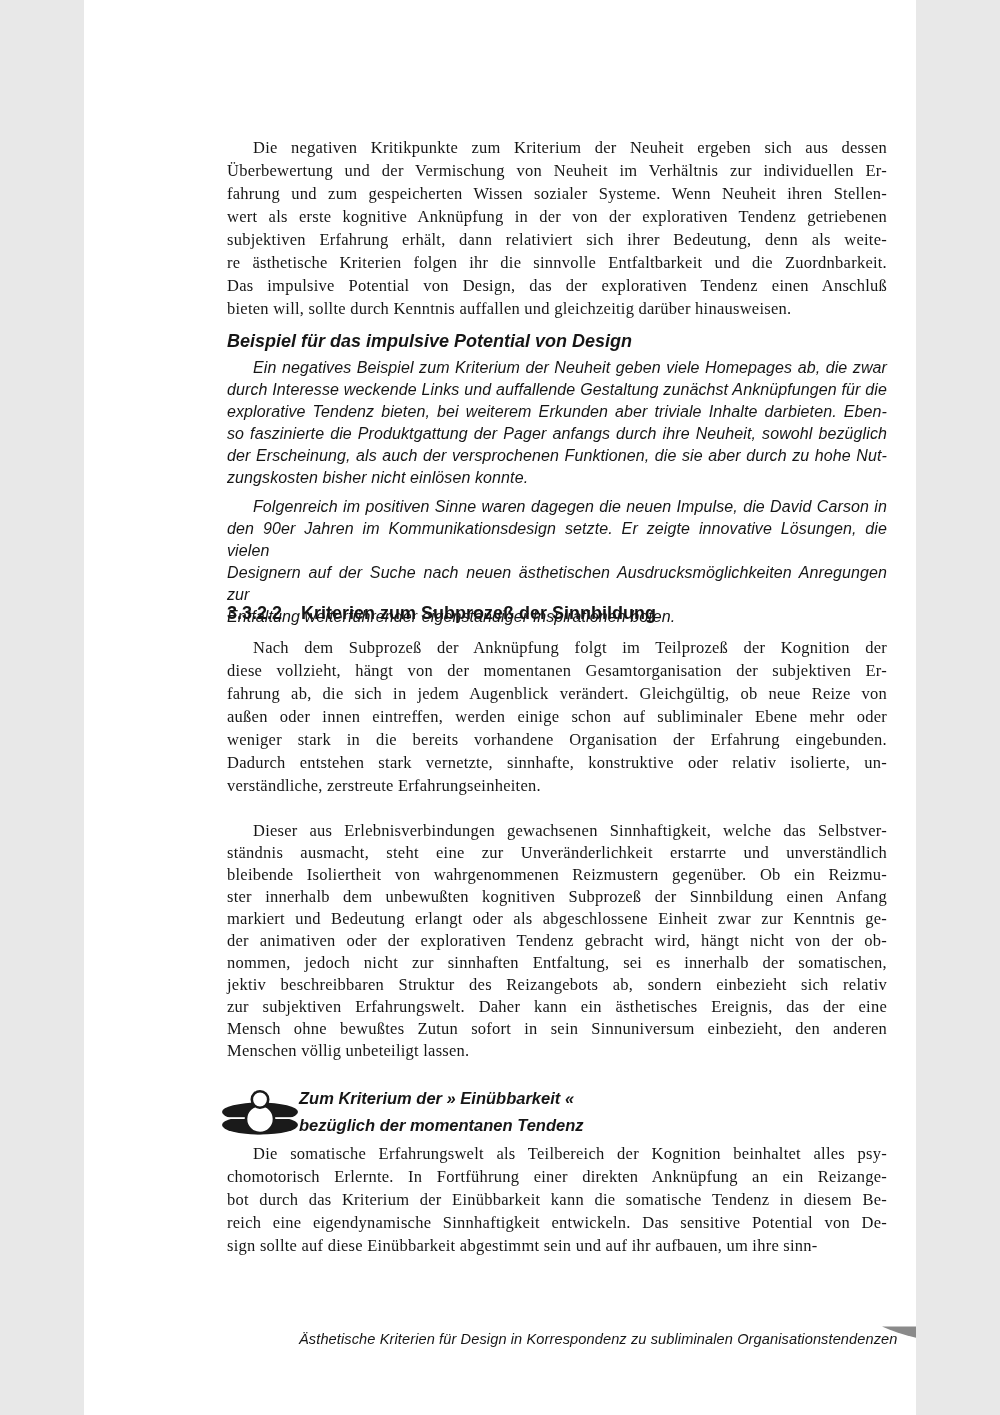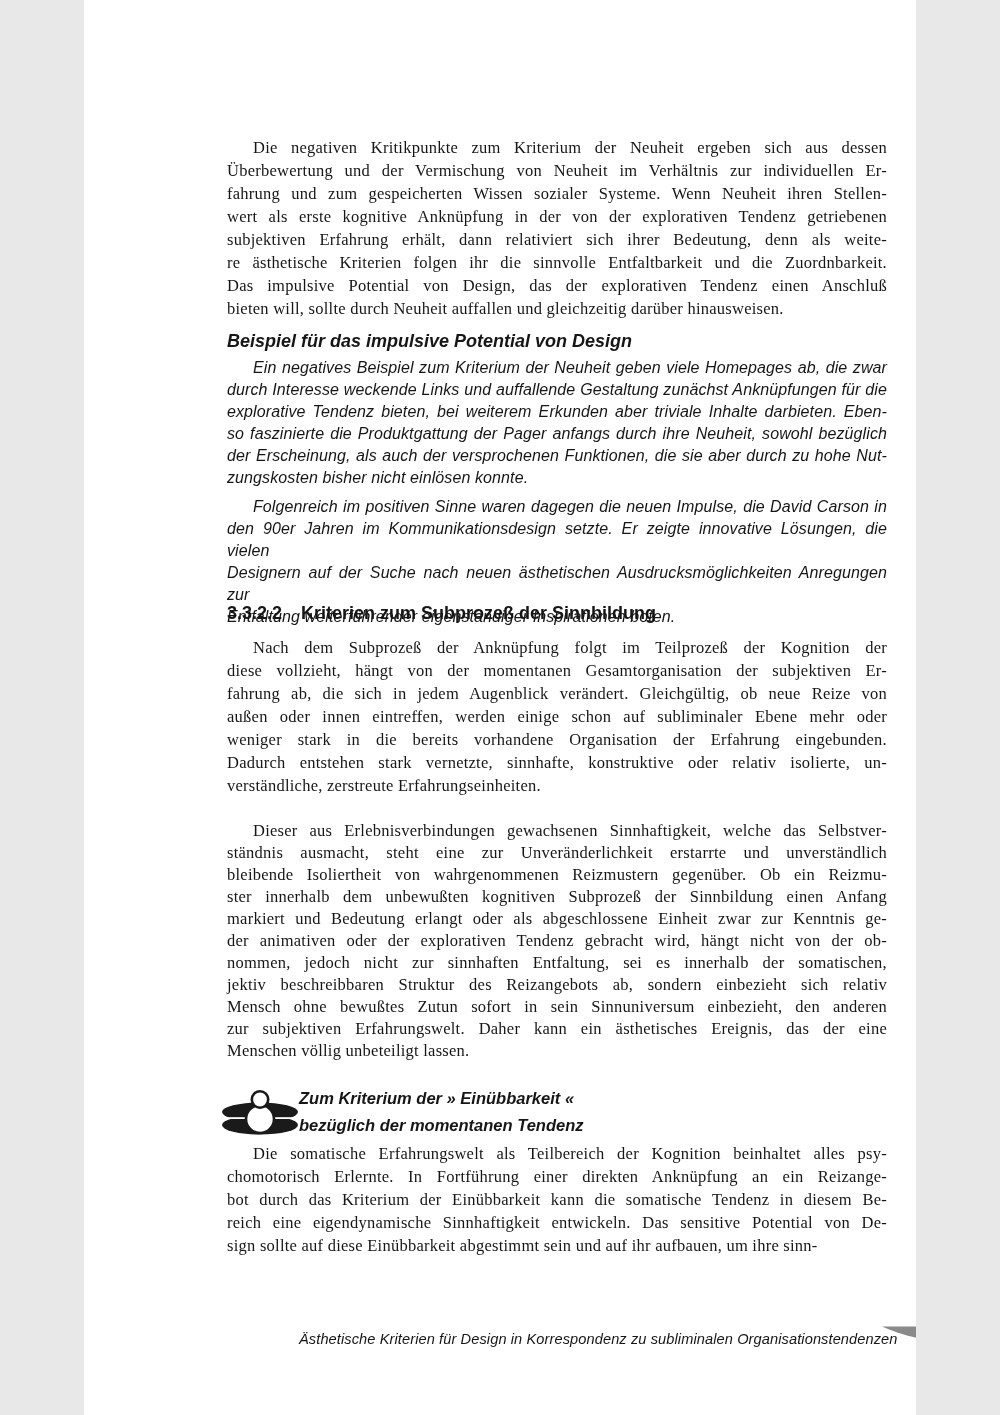--- a/index.html
+++ b/index.html
@@ -96,21 +96,21 @@
 <div class="page">
 
   <div class="block para serifpara" style="top:136px;">
       <div class="line">Die negativen Kritikpunkte zum Kriterium der Neuheit ergeben sich aus dessen</div>
       <div class="line">Überbewertung und der Vermischung von Neuheit im Verhältnis zur individuellen Er-</div>
       <div class="line">fahrung und zum gespeicherten Wissen sozialer Systeme. Wenn Neuheit ihren Stellen-</div>
       <div class="line">wert als erste kognitive Anknüpfung in der von der explorativen Tendenz getriebenen</div>
       <div class="line">subjektiven Erfahrung erhält, dann relativiert sich ihrer Bedeutung, denn als weite-</div>
       <div class="line">re ästhetische Kriterien folgen ihr die sinnvolle Entfaltbarkeit und die Zuordnbarkeit.</div>
       <div class="line">Das impulsive Potential von Design, das der explorativen Tendenz einen Anschluß</div>
-      <div class="line last">bieten will, sollte durch Neuheit auffallen und gleichzeitig darüber hinausweisen.</div>
+      <div class="line last">bieten will, sollte durch Kenntnis auffallen und gleichzeitig darüber hinausweisen.</div>
     </div>
 
   <h3 class="ex-heading" style="top:330px;">Beispiel für das impulsive Potential von Design</h3>
 
   <div class="block para italicpara" style="top:357px;">
       <div class="line">Ein negatives Beispiel zum Kriterium der Neuheit geben viele Homepages ab, die zwar</div>
       <div class="line">durch Interesse weckende Links und auffallende Gestaltung zunächst Anknüpfungen für die</div>
       <div class="line">explorative Tendenz bieten, bei weiterem Erkunden aber triviale Inhalte darbieten. Eben-</div>
       <div class="line">so faszinierte die Produktgattung der Pager anfangs durch ihre Neuheit, sowohl bezüglich</div>
       <div class="line">der Erscheinung, als auch der versprochenen Funktionen, die sie aber durch zu hohe Nut-</div>
@@ -141,22 +141,22 @@
 
   <div class="block para serifpara tight" style="top:820px;">
       <div class="line">Dieser aus Erlebnisverbindungen gewachsenen Sinnhaftigkeit, welche das Selbstver-</div>
       <div class="line">ständnis ausmacht, steht eine zur Unveränderlichkeit erstarrte und unverständlich</div>
       <div class="line">bleibende Isoliertheit von wahrgenommenen Reizmustern gegenüber. Ob ein Reizmu-</div>
       <div class="line">ster innerhalb dem unbewußten kognitiven Subprozeß der Sinnbildung einen Anfang</div>
       <div class="line">markiert und Bedeutung erlangt oder als abgeschlossene Einheit zwar zur Kenntnis ge-</div>
       <div class="line">der animativen oder der explorativen Tendenz gebracht wird, hängt nicht von der ob-</div>
       <div class="line">nommen, jedoch nicht zur sinnhaften Entfaltung, sei es innerhalb der somatischen,</div>
       <div class="line">jektiv beschreibbaren Struktur des Reizangebots ab, sondern einbezieht sich relativ</div>
+      <div class="line">zur subjektiven Erfahrungswelt. Daher kann ein ästhetisches Ereignis, das der eine</div>
       <div class="line">Mensch ohne bewußtes Zutun sofort in sein Sinnuniversum einbezieht, den anderen</div>
-      <div class="line">zur subjektiven Erfahrungswelt. Daher kann ein ästhetisches Ereignis, das der eine</div>
       <div class="line last">Menschen völlig unbeteiligt lassen.</div>
     </div>
 
   <div class="criterion">
     <span class="icon-wrap">
       <svg width="78" height="52" viewBox="0 0 78 52" xmlns="http://www.w3.org/2000/svg">
         <ellipse cx="39" cy="23" rx="38" ry="9.5" fill="#1a1a1a"></ellipse>
         <ellipse cx="39" cy="36" rx="38" ry="9.5" fill="#1a1a1a"></ellipse>
         <rect x="0" y="28.2" width="78" height="1.8" fill="#ffffff"></rect>
         <circle cx="39" cy="30" r="14" fill="#ffffff" stroke="#1a1a1a" stroke-width="2.6"></circle>

